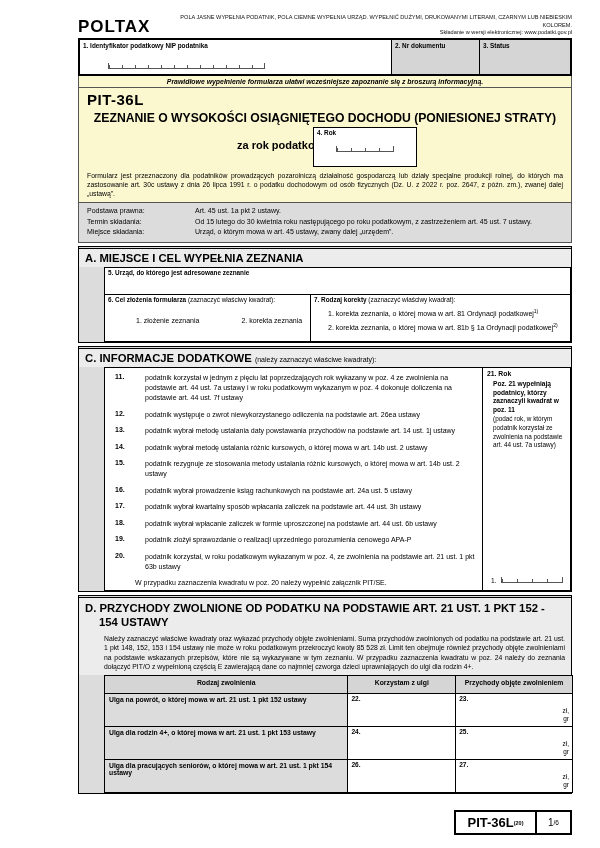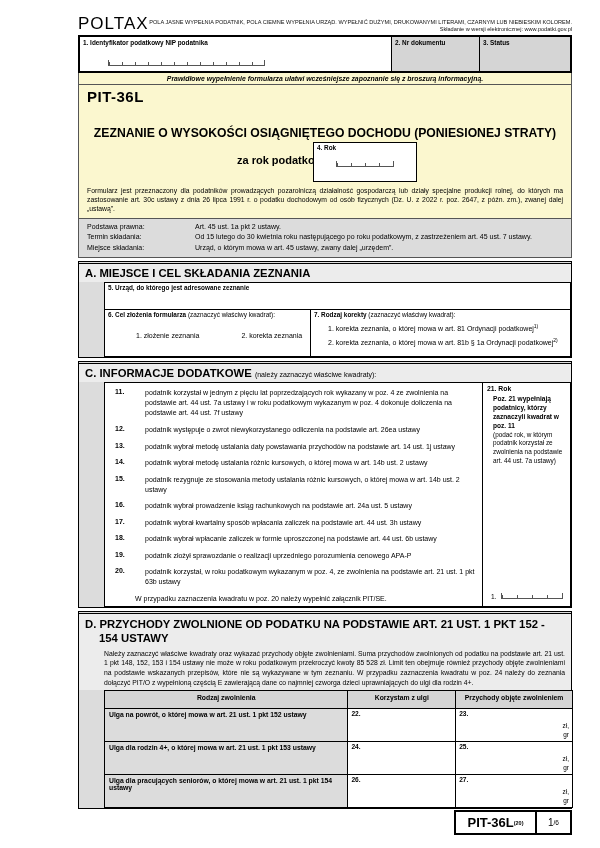--- a/index.html
+++ b/index.html
@@ -5,21 +5,21 @@
   * { margin:0; padding:0; box-sizing:border-box; }
   html,body { background:#fff; }
   .page {
     position:relative; width:600px; height:848px; background:#fff;
     font-family:"Liberation Sans", sans-serif; color:#000; overflow:hidden;
   }
   .form { position:absolute; left:78px; top:14px; width:494px; }
 
   
   .masthead { display:flex; justify-content:space-between; align-items:flex-end; margin-bottom:1px; }
-  .logo { font-size:17px; letter-spacing:1px; font-weight:400; }
+  .logo { font-size:17px; letter-spacing:1px; font-weight:700; }
   .head-notes { text-align:right; font-size:5.6px; line-height:1.35; color:#111; }
 
   
   .idrow { display:flex; border:2px solid #000; height:38px; background:#fff; }
   .idrow .cell { position:relative; border-right:1px solid #000; padding:2px 3px; }
   .idrow .cell:last-child { border-right:none; }
   .cell-label { font-size:6.4px; font-weight:bold; }
   .cell.nip { width:312px; }
   .cell.doc { width:88px; background:#d5d5d5; }
   .cell.status { flex:1; background:#d5d5d5; }
@@ -30,21 +30,21 @@
   .comb.nip-comb { position:absolute; left:28px; bottom:5px; width:157px; }
   .comb.year-comb { width:58px; margin:10px auto 0 auto; background-image:repeating-linear-gradient(90deg,#555 0 1px,transparent 1px 14px); }
   .comb.y21-comb { width:62px; display:inline-block; margin-left:4px;
           background-image:repeating-linear-gradient(90deg,#555 0 1px,transparent 1px 15px); }
 
   
   .notice { background:#fbf7cf; border:1px solid #555; border-top:none; text-align:center;
             font-size:6.9px; font-weight:bold; font-style:italic; padding:2px 2px; }
   .titleblock { background:#fbf7cf; border:1px solid #555; border-top:none; padding:3px 8px 4px 8px; position:relative; }
   .form-code { font-size:15px; font-weight:bold; letter-spacing:0.5px; }
-  .main-title { text-align:center; font-size:12.2px; font-weight:bold; margin-top:21px; }
+  .main-title { text-align:center; font-size:12.2px; font-weight:bold; margin-top:3px; }
   .year-row { position:relative; height:44px; }
   .year-sub { position:absolute; left:150px; top:14px; font-size:11px; font-weight:bold; }
   .year-box { position:absolute; left:226px; top:2px; width:104px; height:40px; background:#fff; border:1px solid #000; padding:1px 3px; }
   .year-box .cell-label { font-size:6.4px; }
   .title-desc { font-size:6.8px; line-height:1.35; text-align:justify; margin-top:2px; }
 
   
   .legal { background:#dcdcdc; border:1px solid #555; border-top:none; padding:3px 8px 4px 8px; font-size:7px; line-height:1.5; }
   .legal-row { display:flex; }
   .legal-row .l { width:108px; }
@@ -154,21 +154,21 @@
         <div class="l">Termin składania:</div>
         <div class="v">Od 15 lutego do 30 kwietnia roku następującego po roku podatkowym, z zastrzeżeniem art. 45 ust. 7 ustawy.</div>
       </div>
       <div class="legal-row">
         <div class="l">Miejsce składania:</div>
         <div class="v">Urząd, o którym mowa w art. 45 ustawy, zwany dalej „urzędem”.</div>
       </div>
     </div>
 
     <div class="section">
-      <div class="sec-head">A. MIEJSCE I CEL SKŁADANIA ZEZNANIA</div>
+      <div class="sec-head">A. MIEJSCE I CEL WYPEŁNIA ZEZNANIA</div>
       <div class="sec-body">
         <div class="wbox a-box5">
           <div class="cell-label">5. Urząd, do którego jest adresowane zeznanie</div>
         </div>
         <div class="a-row67">
           <div class="wbox a-box6">
             <div class="cell-label"><b>6. Cel złożenia formularza</b> <span class="hint">(zaznaczyć właściwy kwadrat):</span></div>
             <div class="opt-row">
               <span>1. złożenie zeznania</span>
               <span>2. korekta zeznania</span>

